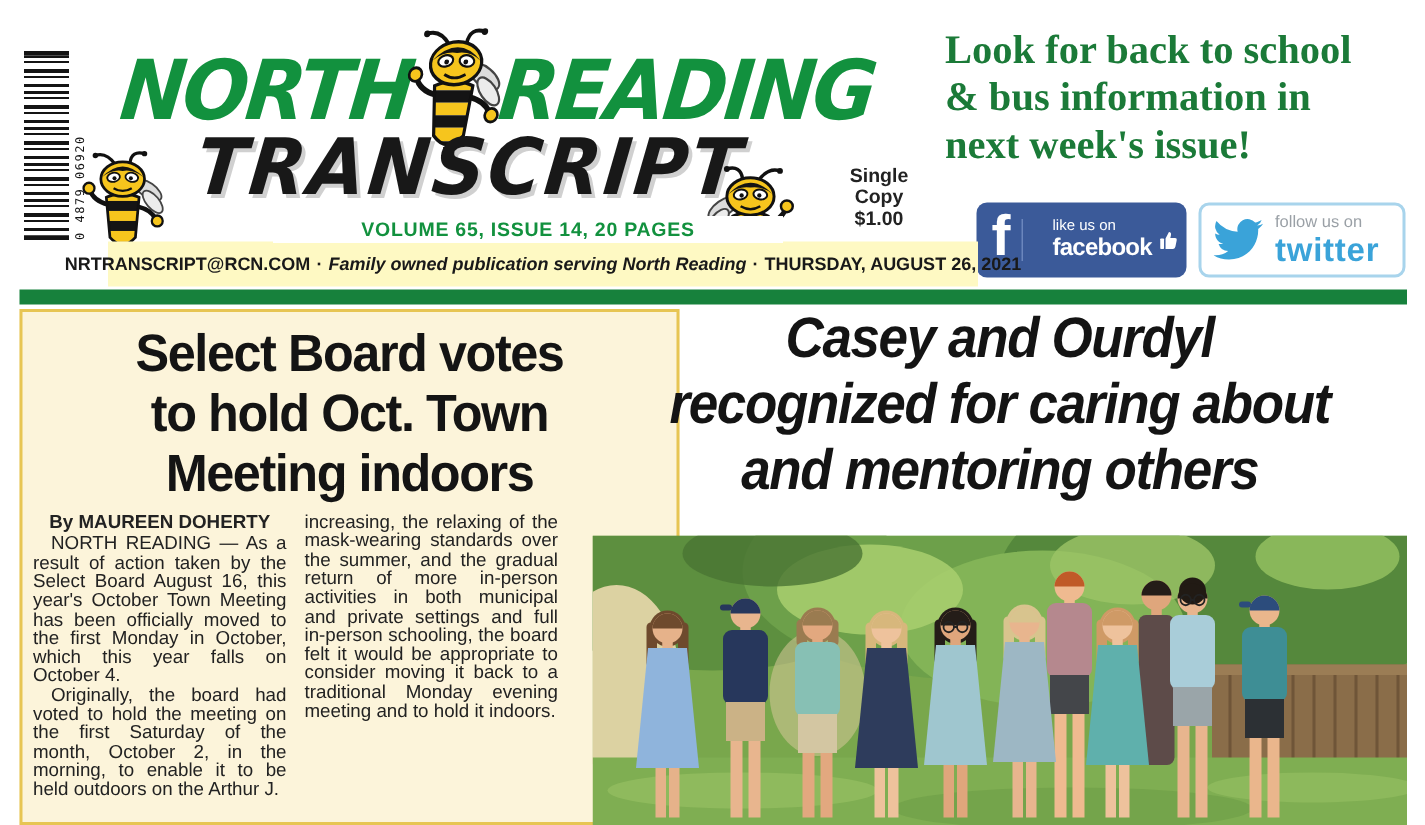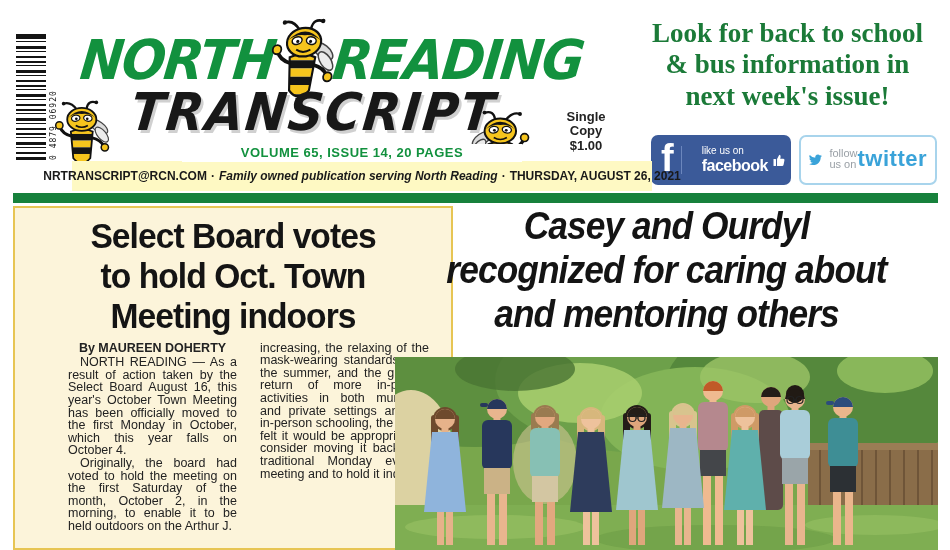--- a/index.html
+++ b/index.html
@@ -48,54 +48,54 @@
     font-weight:bold; font-size:13px; line-height:1.1; white-space:pre-line; color:#222;
   }
   .yellow-banner {
     position:absolute; left:72px; top:161px; width:580px; height:30px;
     background:#fef9c3; display:flex; align-items:center; justify-content:center;
     font-size:12px; font-weight:bold; color:#191919; z-index:2; white-space:nowrap;
   }
   .yellow-banner .sep { margin:0 4px; }
   .yellow-banner .tagline { font-style:italic; }
   .promo-text {
-    position:absolute; left:630px; top:18px; width:315px; text-align:center;
+    position:absolute; left:630px; top:18px; width:315px; 
     font-family:"Liberation Serif", serif; font-weight:bold; font-size:27px;
     line-height:1.16; color:#1b7a38; white-space:pre-line;
   }
   
   .fb-badge {
     position:absolute; left:651px; top:135px; width:140px; height:50px;
     background:#3b5a99; border-radius:7px; display:flex; align-items:center;
     padding:0 6px; gap:5px; color:#fff;
   }
   .fb-badge .fb-f { font-size:38px; font-weight:bold; line-height:40px; margin:0 2px 4px 4px; }
   .fb-badge .fb-text { display:flex; flex-direction:column; line-height:1; border-left:1px solid #6b86bd; padding-left:20px; }
   .fb-badge .fb-pre { font-size:10px; margin-bottom:2px; }
   .fb-badge .fb-name { font-size:16px; font-weight:bold; letter-spacing:-.5px; }
   .tw-badge {
     position:absolute; left:799px; top:135px; width:138px; height:50px;
     background:#ffffff; border:2px solid #a8d4ec; border-radius:7px;
     display:flex; align-items:center; padding:0 8px; gap:7px;
   }
-  .tw-badge .tw-text { display:flex; flex-direction:row; line-height:1; }
+  .tw-badge .tw-text { display:flex; flex-direction:column; line-height:1; }
   .tw-badge .tw-pre { font-size:11px; color:#9aa0a6; margin-bottom:2px; }
   .tw-badge .tw-name { font-size:22px; font-weight:bold; color:#3aa3d9; letter-spacing:.5px; }
   .green-bar { position:absolute; left:13px; top:193px; width:925px; height:10px; background:#17813c; }
   
   .left-article {
     position:absolute; left:13px; top:206px; width:440px; height:344px;
     background:#fcf4da; border:2px solid #e7c553; overflow:hidden;
   }
   .left-headline {
     margin-top:8px; text-align:center; font-weight:bold; font-size:35px;
     line-height:1.14; letter-spacing:-1px; transform:scaleX(.96); color:#141414;
     white-space:pre-line;
   }
-  .cols { display:flex; gap:23px; padding:6px 22px 0;justify-content:flex-end; }
+  .cols { display:flex; gap:12px; padding:6px 7px 0; }
   .col { width:169px; font-size:12.5px; line-height:12.6px; color:#222; }
   .byline { text-align:center; font-weight:bold; margin-bottom:2px; }
   .col p { text-align:justify; text-indent:12px; }
   .col p.no-indent { text-indent:0; }
   
   .right-headline {
     position:absolute; left:388px; top:204px; width:557px; text-align:center;
     font-weight:bold; font-style:italic; font-size:38px; line-height:1.16;
     letter-spacing:-1px; transform:scaleX(.93); color:#141414; white-space:pre-line;
   }

